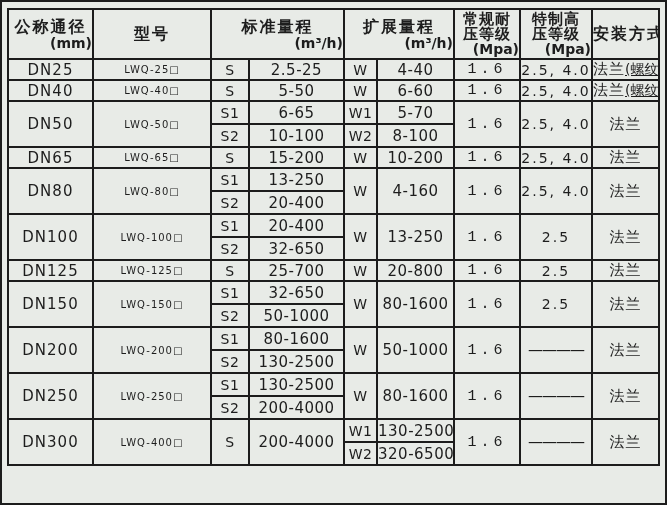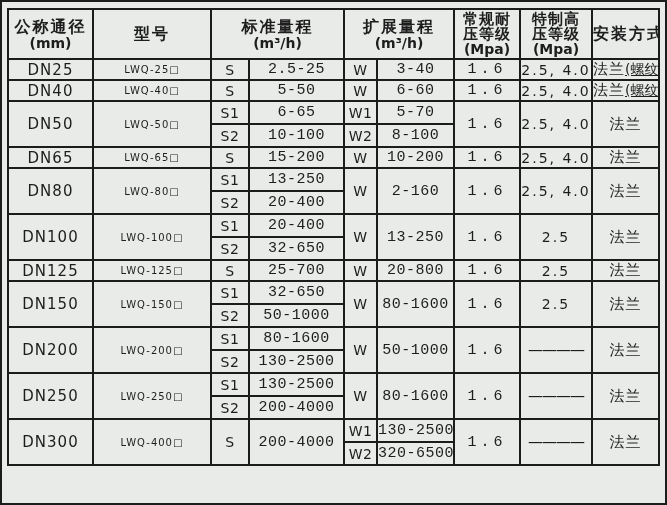--- a/index.html
+++ b/index.html
@@ -26,25 +26,25 @@
     vertical-align: middle;
     overflow: hidden;
     white-space: nowrap;
     background: #e8ebe7;
   }
   thead tr { height: 50px; }
   tbody tr { height: 17px; }
   tbody tr.subrow { height: 23px; }
   .h-cn   { font-size: 16px; letter-spacing: 2px; line-height: 18px; }
   .h-cn2  { font-size: 15px; letter-spacing: 1px; line-height: 15px; }
-  .h-unit { font-size: 14px; letter-spacing: 0px; line-height: 15px; }
+  .h-unit { font-size: 14px; letter-spacing: 0px; line-height: 15px; text-align: right; }
   td.dn       { font-size: 15px; letter-spacing: 1px; }
   td.model    { font-size: 10px; letter-spacing: 1px; }
   td.sublabel { font-size: 14px; letter-spacing: 0.5px; }
-  td.range    { font-size: 15px; letter-spacing: 0.5px; font-family: Liberation Mono, monospace; }
+  td.range    { font-size: 15px; letter-spacing: 0.5px; }
   td.pressure { font-size: 15px; letter-spacing: 4px; font-family: Liberation Mono, monospace; }
   td.hp       { font-size: 14px; letter-spacing: 2px; }
   td.dashline { font-size: 15px; letter-spacing: -1px; }
   td.install  { font-size: 15px; letter-spacing: 1px; }
   td.install .suffix { font-size: 14px; letter-spacing: 0px; text-decoration: underline; }
 </style>
 </head>
 <body>
 
 <table class="spec">
@@ -91,21 +91,21 @@
       </th>
     </tr>
   </thead>
   <tbody>
       <tr>
         <td class="dn" rowspan="1">DN25</td>
         <td class="model" rowspan="1">LWQ-25□</td>
         <td class="sublabel" rowspan="1">S</td>
         <td class="range" rowspan="1">2.5-25</td>
         <td class="sublabel" rowspan="1">W</td>
-        <td class="range" rowspan="1">3-40</td>
+        <td class="range" rowspan="1">4-40</td>
         <td class="pressure" rowspan="1">1.6</td>
         <td class="hp" rowspan="1">2.5, 4.0</td>
         <td class="install" rowspan="1"><span>法兰</span><span class="suffix">(螺纹)</span></td>
       </tr>
       <tr>
         <td class="dn" rowspan="1">DN40</td>
         <td class="model" rowspan="1">LWQ-40□</td>
         <td class="sublabel" rowspan="1">S</td>
         <td class="range" rowspan="1">5-50</td>
         <td class="sublabel" rowspan="1">W</td>
@@ -141,21 +141,21 @@
         <td class="pressure" rowspan="1">1.6</td>
         <td class="hp" rowspan="1">2.5, 4.0</td>
         <td class="install" rowspan="1"><span>法兰</span><span class="suffix"></span></td>
       </tr>
       <tr class="subrow">
         <td class="dn" rowspan="2">DN80</td>
         <td class="model" rowspan="2">LWQ-80□</td>
         <td class="sublabel" rowspan="1">S1</td>
         <td class="range" rowspan="1">13-250</td>
         <td class="sublabel" rowspan="2">W</td>
-        <td class="range" rowspan="2">2-160</td>
+        <td class="range" rowspan="2">4-160</td>
         <td class="pressure" rowspan="2">1.6</td>
         <td class="hp" rowspan="2">2.5, 4.0</td>
         <td class="install" rowspan="2"><span>法兰</span><span class="suffix"></span></td>
       </tr>
       <tr class="subrow">
         <td class="sublabel" rowspan="1">S2</td>
         <td class="range" rowspan="1">20-400</td>
       </tr>
       <tr class="subrow">
         <td class="dn" rowspan="2">DN100</td>

